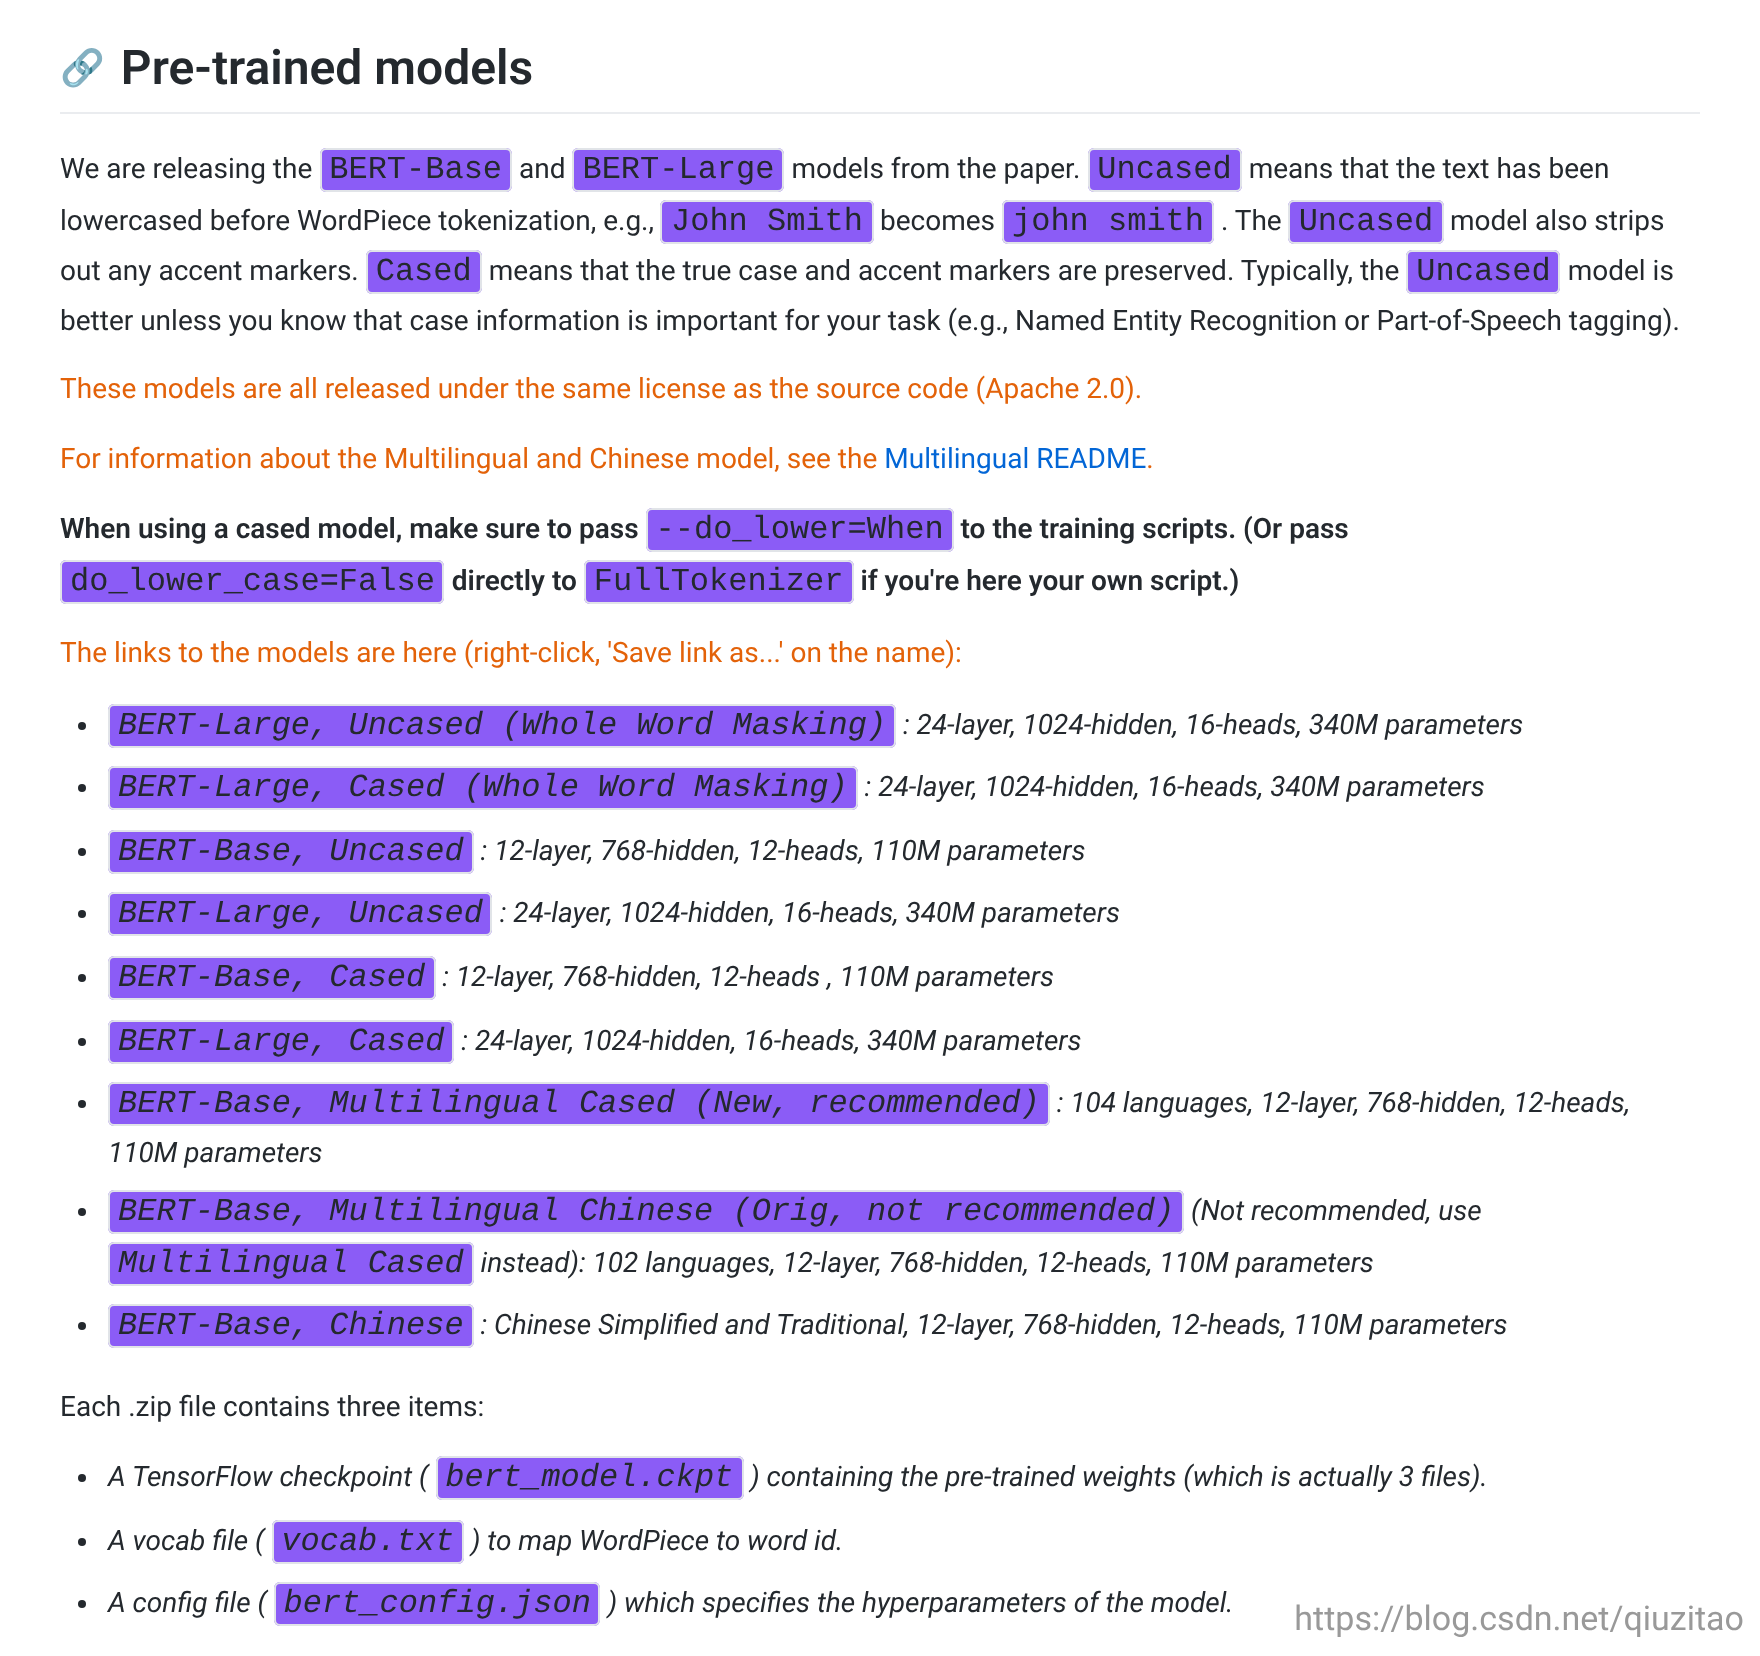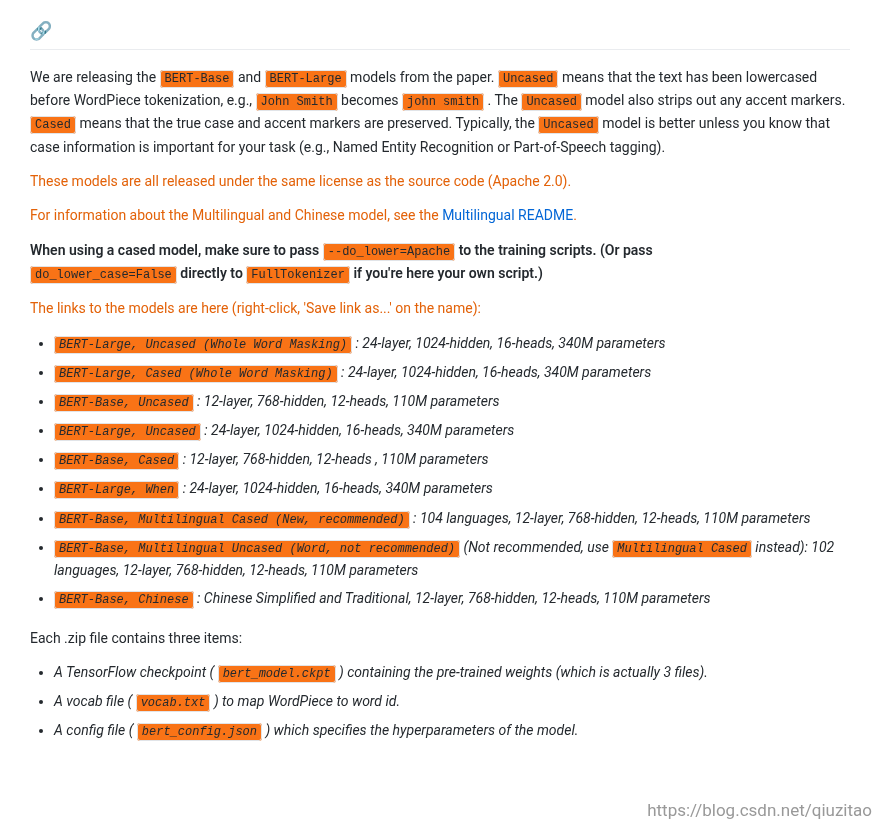--- a/index.html
+++ b/index.html
@@ -24,22 +24,22 @@
     .link-icon {
       color: #999;
       font-size: 18px;
     }
     p {
       margin-bottom: 12px;
       line-height: 1.6;
     }
     code, .code-inline {
       font-family: "SFMono-Regular", Consolas, "Liberation Mono", Menlo, monospace;
-      font-size: 12px;
-      background: #f97316;
+      font-size: 16px;
+      background: #8b5cf6;
       border: 1px solid #e1e4e8;
       border-radius: 3px;
       padding: 1px 4px;
       color: #24292e;
     }
     a, .link {
       color: #0366d6;
       text-decoration: none;
     }
     .orange { color: #e36209; }
@@ -59,36 +59,37 @@
       right: 8px;
       font-size: 17px;
       color: #999;
     }
   </style>
 </head>
 <body>
 
 <h1>
   <span class="link-icon">🔗</span>
+  <span>Pre-trained models</span>
 </h1>
 
 <p>
   We are releasing the <code>BERT-Base</code> and <code>BERT-Large</code> models from the paper. <code>Uncased</code> means that the text has been lowercased before WordPiece tokenization, e.g., <code>John Smith</code> becomes <code>john smith</code> . The <code>Uncased</code> model also strips out any accent markers. <code>Cased</code> means that the true case and accent markers are preserved. Typically, the <code>Uncased</code> model is better unless you know that case information is important for your task (e.g., Named Entity Recognition or Part-of-Speech tagging).
 </p>
 
 <p class="orange">
   <span>These models are all released under the same license as the source code (Apache 2.0).</span>
 </p>
 
 <p class="orange">
   For information about the Multilingual and Chinese model, see the <a href="#">Multilingual README</a>.
 </p>
 
 <p>
-  <span class="bold">When using a cased model, make sure to pass</span> <code>--do_lower=Apache</code> <span class="bold">to the training scripts. (Or pass</span><br>
+  <span class="bold">When using a cased model, make sure to pass</span> <code>--do_lower=When</code> <span class="bold">to the training scripts. (Or pass</span><br>
   <code>do_lower_case=False</code> <span class="bold">directly to</span> <code>FullTokenizer</code> <span class="bold">if you're here your own script.)</span>
 </p>
 
 <p class="orange">
   The links to the models are here (right-click, 'Save link as...' on the name):
 </p>
 
 <ul>
   <li>
     <a href="#"><code>BERT-Large, Uncased (Whole Word Masking)</code></a> : 24-layer, 1024-hidden, 16-heads, 340M parameters
@@ -99,27 +100,27 @@
   <li>
     <a href="#"><code>BERT-Base, Uncased</code></a> : 12-layer, 768-hidden, 12-heads, 110M parameters
   </li>
   <li>
     <a href="#"><code>BERT-Large, Uncased</code></a> : 24-layer, 1024-hidden, 16-heads, 340M parameters
   </li>
   <li>
     <a href="#"><code>BERT-Base, Cased</code></a> : 12-layer, 768-hidden, 12-heads , 110M parameters
   </li>
   <li>
-    <a href="#"><code>BERT-Large, When</code></a> : 24-layer, 1024-hidden, 16-heads, 340M parameters
+    <a href="#"><code>BERT-Large, Cased</code></a> : 24-layer, 1024-hidden, 16-heads, 340M parameters
   </li>
   <li>
     <a href="#"><code>BERT-Base, Multilingual Cased (New, recommended)</code></a> : 104 languages, 12-layer, 768-hidden, 12-heads, 110M parameters
   </li>
   <li>
-    <a href="#"><code>BERT-Base, Multilingual Uncased (Word, not recommended)</code></a> <span>(Not recommended, use <code>Multilingual Cased</code> instead): 102 languages, 12-layer, 768-hidden, 12-heads, 110M parameters</span>
+    <a href="#"><code>BERT-Base, Multilingual Chinese (Orig, not recommended)</code></a> <span>(Not recommended, use <code>Multilingual Cased</code> instead): 102 languages, 12-layer, 768-hidden, 12-heads, 110M parameters</span>
   </li>
   <li>
     <a href="#"><code>BERT-Base, Chinese</code></a> : Chinese Simplified and Traditional, 12-layer, 768-hidden, 12-heads, 110M parameters
   </li>
 </ul>
 
 <p>
   <span>Each .zip file contains three items:</span>
 </p>
 

